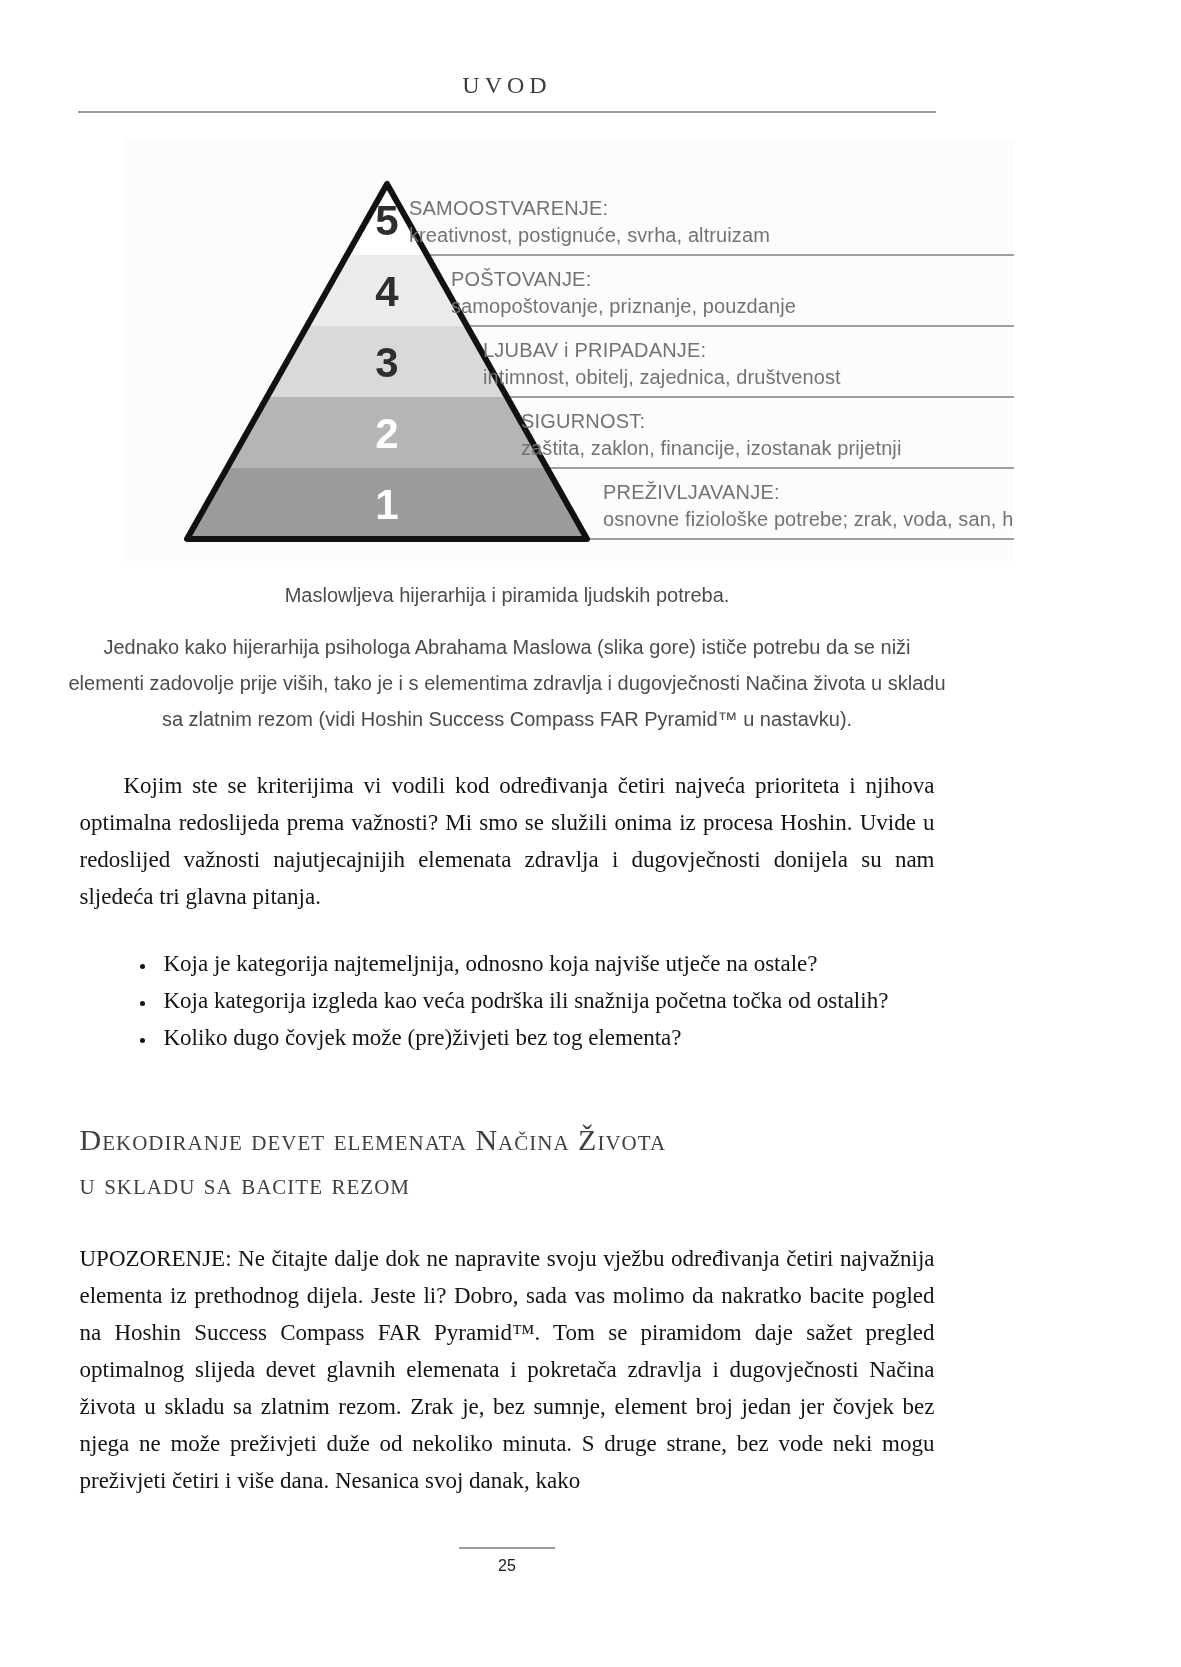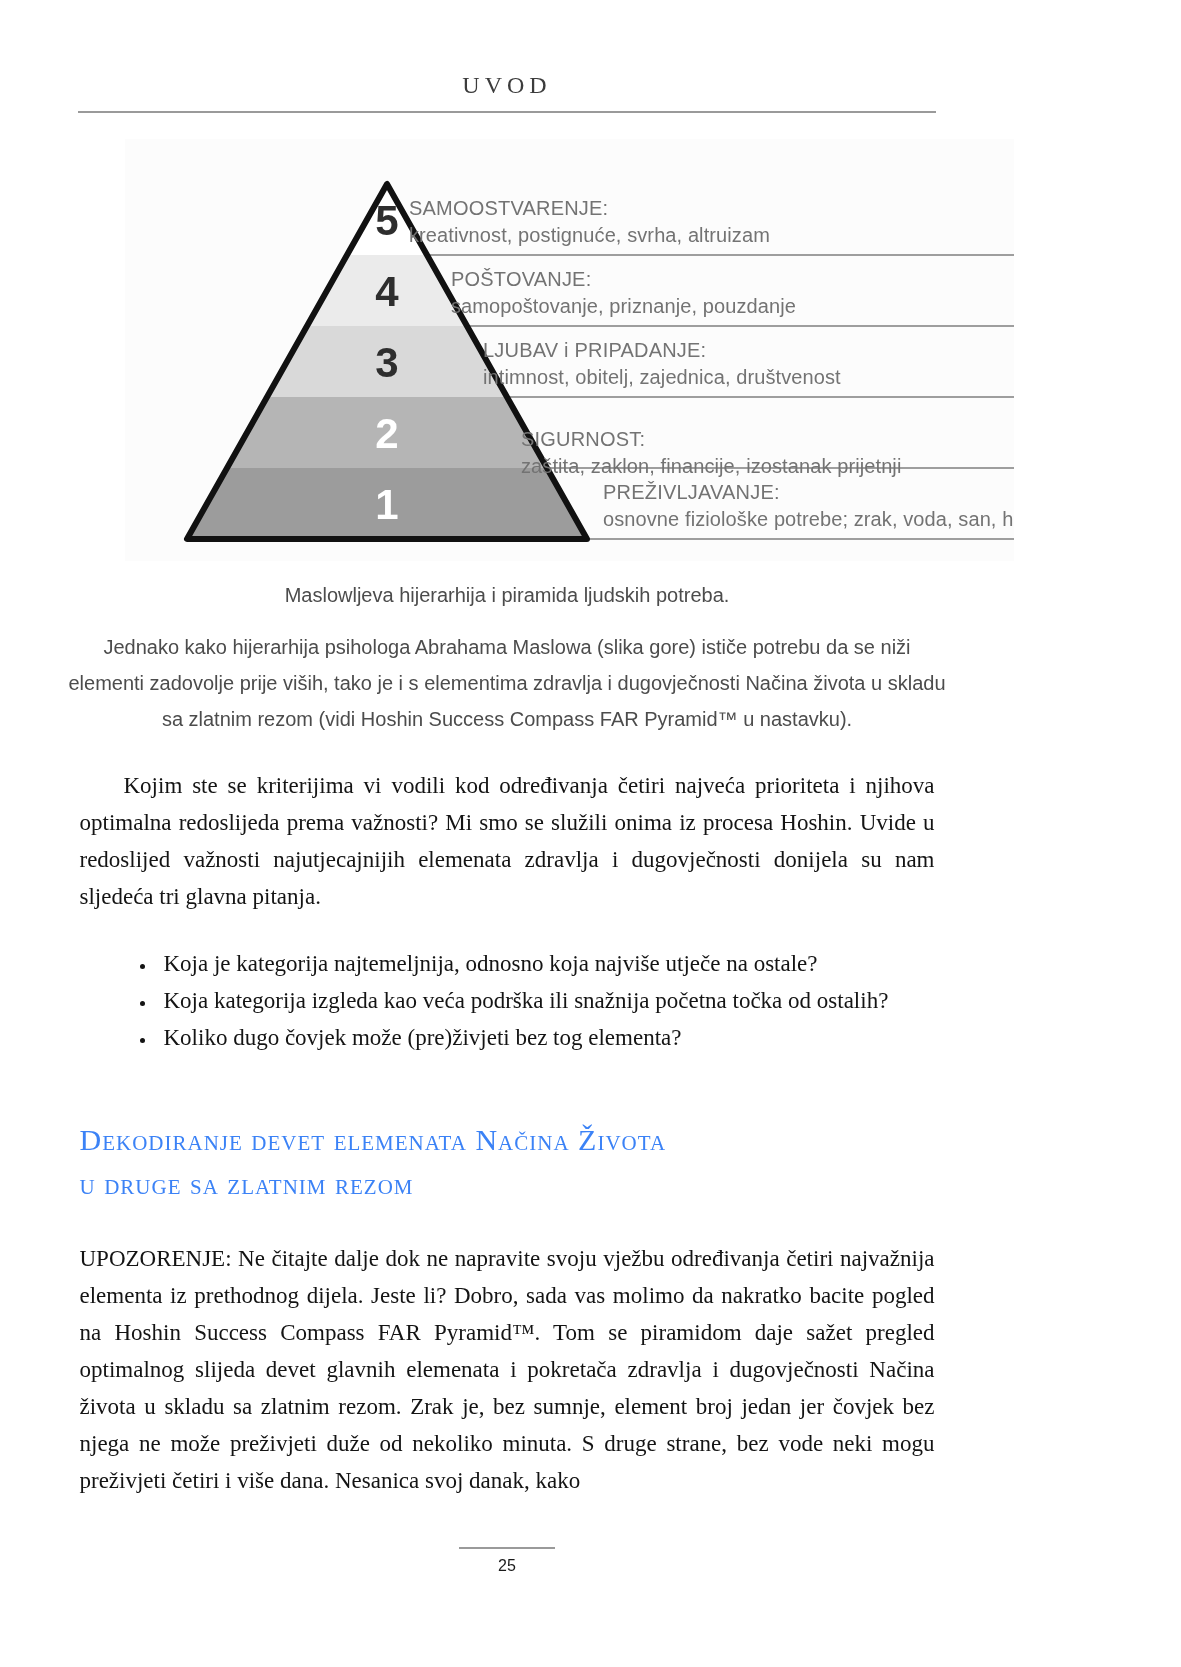--- a/index.html
+++ b/index.html
@@ -80,21 +80,21 @@
     line-height:37px;
   }
   .bullets li{margin:0;padding-left:8px;}
   .bullets li::marker{font-size:16px;}
   .section-heading{
     margin:62px 0 0 0;
     font-variant:small-caps;
     font-size:30px;
     line-height:44px;
     letter-spacing:1px;
-    color:#3b82f6;
+    color:#404040;
     font-weight:normal;
   }
   .warning{
     margin-top:34px;
   }
   
   .footer{
     position:absolute;
     left:0;right:0;
     bottom:92px;
@@ -154,21 +154,21 @@
       <div class="t-desc">kreativnost, postignuće, svrha, altruizam</div>
     </div>
     <div class="tier-label" style="left:326px;top:127px;">
       <div class="t-title">POŠTOVANJE:</div>
       <div class="t-desc">samopoštovanje, priznanje, pouzdanje</div>
     </div>
     <div class="tier-label" style="left:358px;top:198px;">
       <div class="t-title">LJUBAV i PRIPADANJE:</div>
       <div class="t-desc">intimnost, obitelj, zajednica, društvenost</div>
     </div>
-    <div class="tier-label" style="left:396px;top:287px;">
+    <div class="tier-label" style="left:396px;top:269px;">
       <div class="t-title">SIGURNOST:</div>
       <div class="t-desc">zaštita, zaklon, financije, izostanak prijetnji</div>
     </div>
     <div class="tier-label" style="left:478px;top:340px;">
       <div class="t-title">PREŽIVLJAVANJE:</div>
       <div class="t-desc">osnovne fiziološke potrebe; zrak, voda, san, hrana</div>
     </div>
   </div>
 
   <div class="caption">
@@ -180,21 +180,21 @@
     <p class="para indent">Kojim ste se kriterijima vi vodili kod određivanja četiri najveća prioriteta i njihova optimalna redoslijeda prema važnosti? Mi smo se služili onima iz procesa Hoshin. Uvide u redoslijed važnosti najutjecajnijih elemenata zdravlja i dugovječnosti donijela su nam sljedeća tri glavna pitanja.</p>
 
     <ul class="bullets">
       <li>Koja je kategorija najtemeljnija, odnosno koja najviše utječe na ostale?</li>
       <li>Koja kategorija izgleda kao veća podrška ili snažnija početna točka od ostalih?</li>
       <li>Koliko dugo čovjek može (pre)živjeti bez tog elementa?</li>
     </ul>
 
     <h2 class="section-heading">
       <span style="display:block;">Dekodiranje devet elemenata Načina Života</span>
-      <span style="display:block;">u druge sa zlatnim rezom</span>
+      <span style="display:block;">u skladu sa bacite rezom</span>
     </h2>
 
     <p class="para warning">UPOZORENJE: Ne čitajte dalje dok ne napravite svoju vježbu određivanja četiri najvažnija elementa iz prethodnog dijela. Jeste li? Dobro, sada vas molimo da nakratko bacite pogled na Hoshin Success Compass FAR Pyramid™. Tom se piramidom daje sažet pregled optimalnog slijeda devet glavnih elemenata i pokretača zdravlja i dugovječnosti Načina života u skladu sa zlatnim rezom. Zrak je, bez sumnje, element broj jedan jer čovjek bez njega ne može preživjeti duže od nekoliko minuta. S druge strane, bez vode neki mogu preživjeti četiri i više dana. Nesanica svoj danak, kako</p>
   </div>
 
   <div class="footer">
     <div class="foot-rule"></div>
     <div class="page-number">25</div>
   </div>
 

